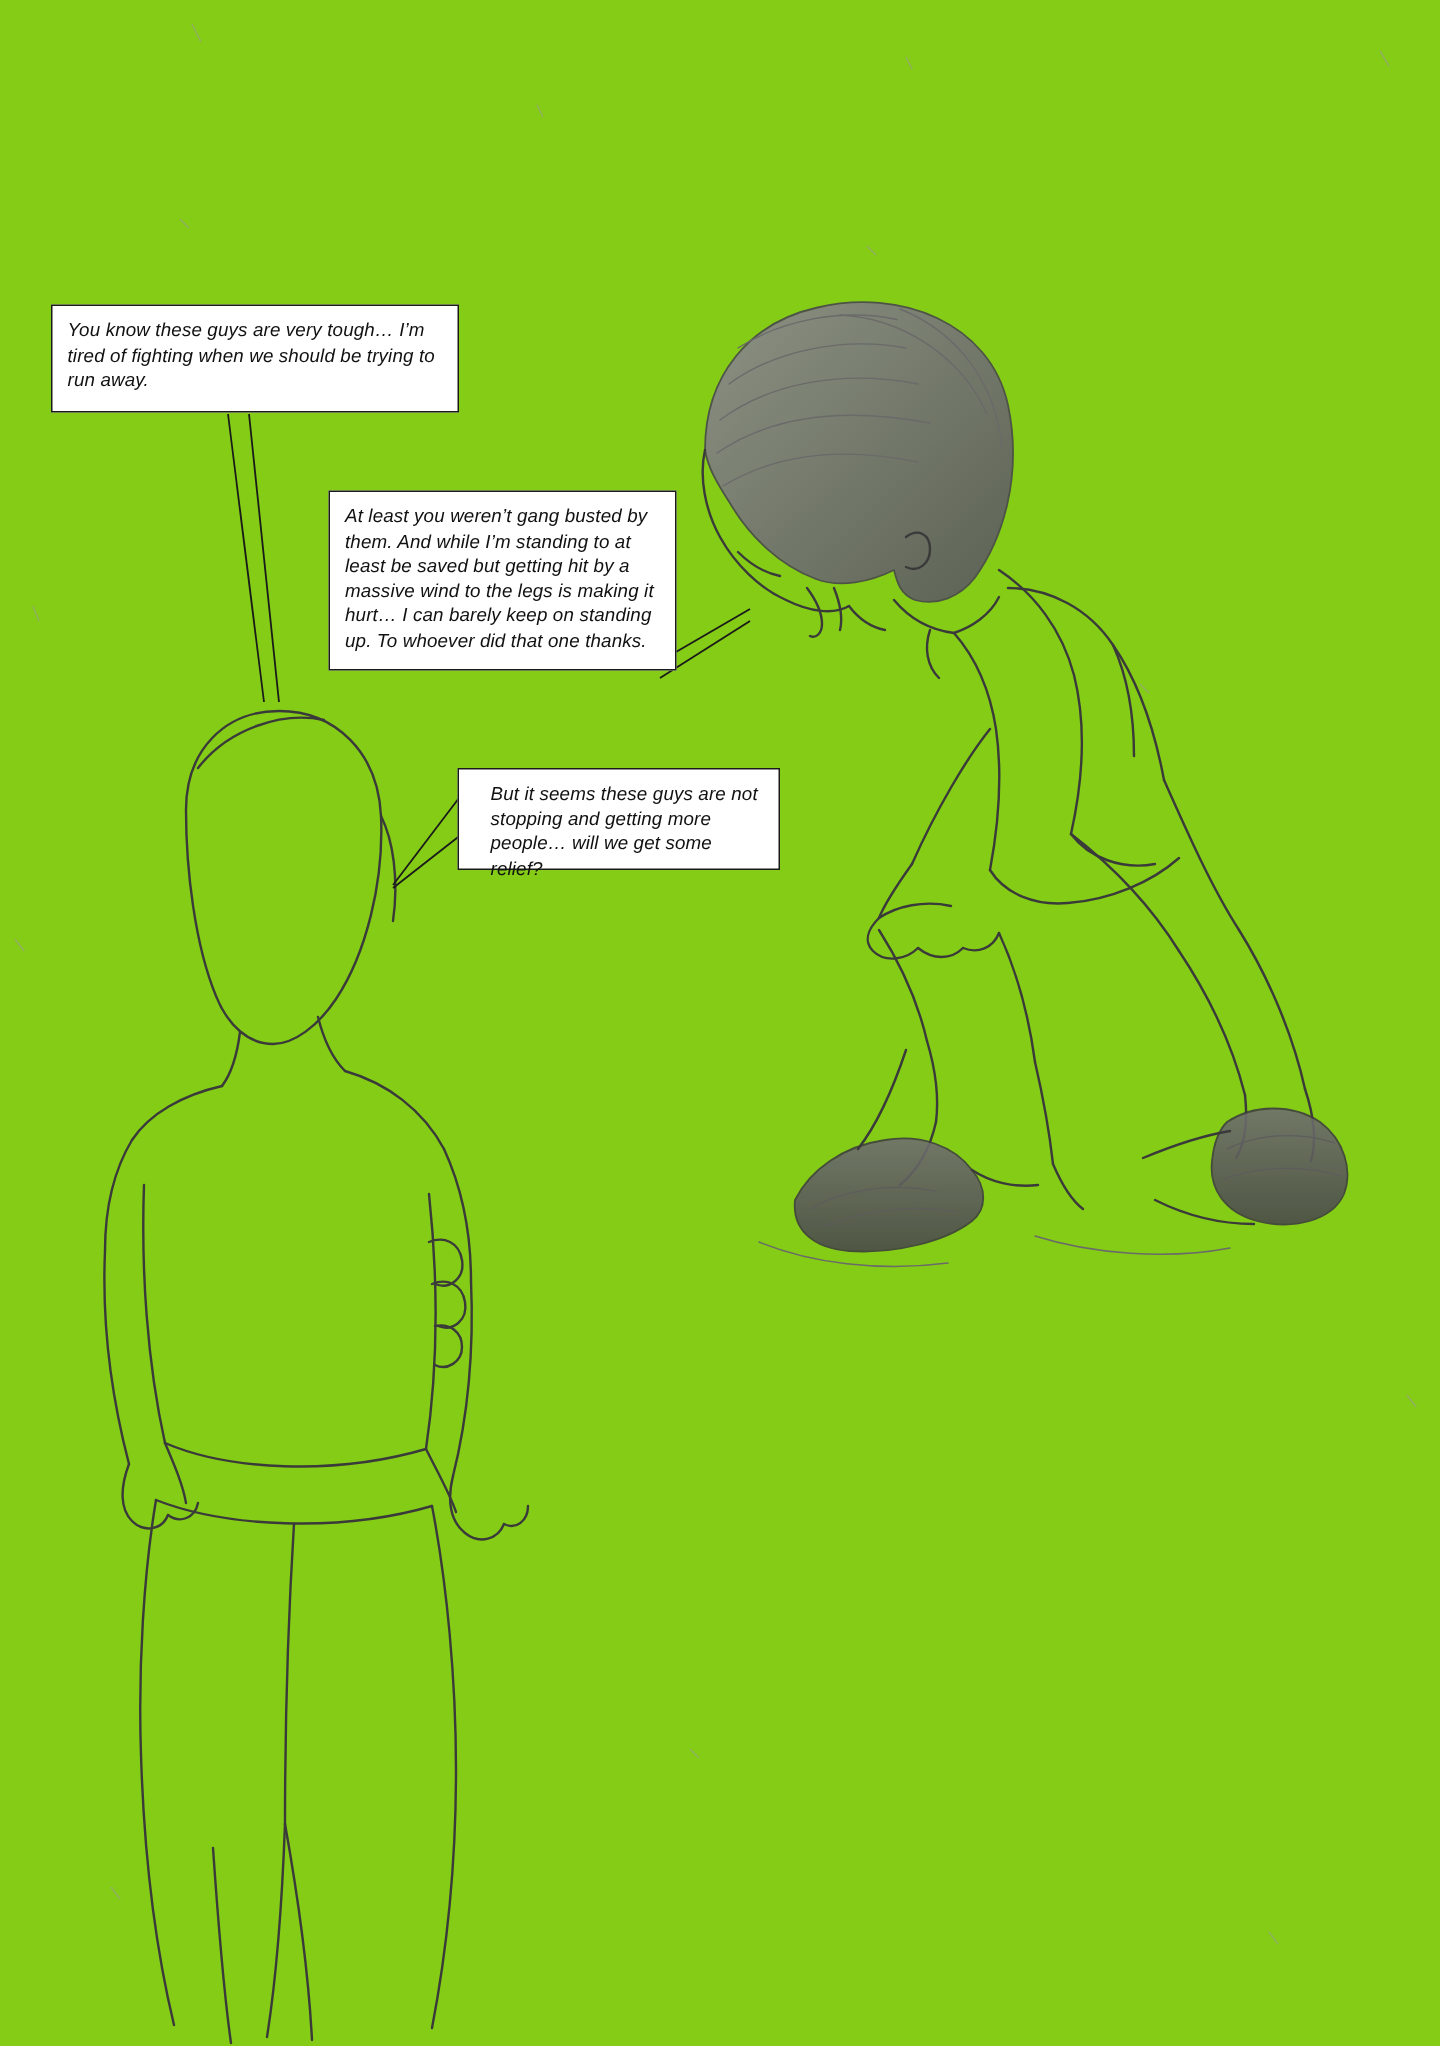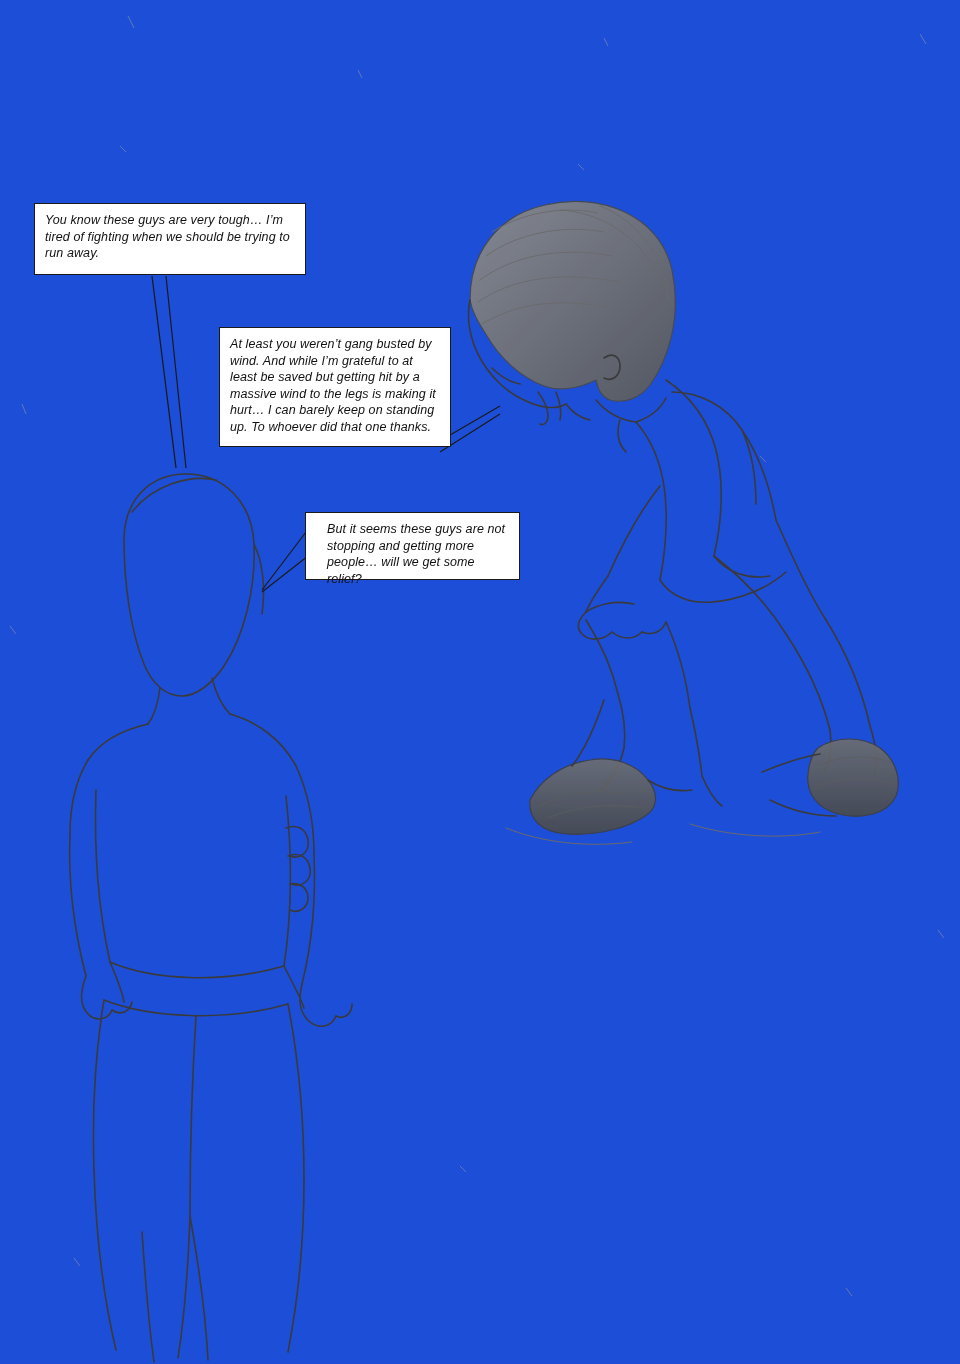--- a/index.html
+++ b/index.html
@@ -7,21 +7,21 @@
     padding: 0;
     background: #ffffff;
   }
   body {
     font-family: "Liberation Sans", sans-serif;
   }
   #page {
     position: relative;
     width: 960px;
     height: 1364px;
-    background: #1d4ed8;
+    background: #84cc16;
     overflow: hidden;
   }
   .artwork {
     position: absolute;
     left: 0;
     top: 0;
     width: 960px;
     height: 1364px;
   }
   .bubble {
@@ -213,20 +213,20 @@
       <path d="M306 532 L262 590"></path>
       <path d="M308 556 L262 592"></path>
     </g>
   </svg>
 
   <div id="bubble-1" class="bubble">
     <span>You know these guys are very tough… I’m tired of fighting when we should be trying to run away.</span>
   </div>
 
   <div id="bubble-2" class="bubble">
-    <span>At least you weren’t gang busted by wind. And while I’m grateful to at least be saved but getting hit by a massive wind to the legs is making it hurt… I can barely keep on standing up. To whoever did that one thanks.</span>
+    <span>At least you weren’t gang busted by them. And while I’m standing to at least be saved but getting hit by a massive wind to the legs is making it hurt… I can barely keep on standing up. To whoever did that one thanks.</span>
   </div>
 
   <div id="bubble-3" class="bubble">
     <span>But it seems these guys are not stopping and getting more people… will we get some relief?</span>
   </div>
 
 </div>
 
 </body></html>

